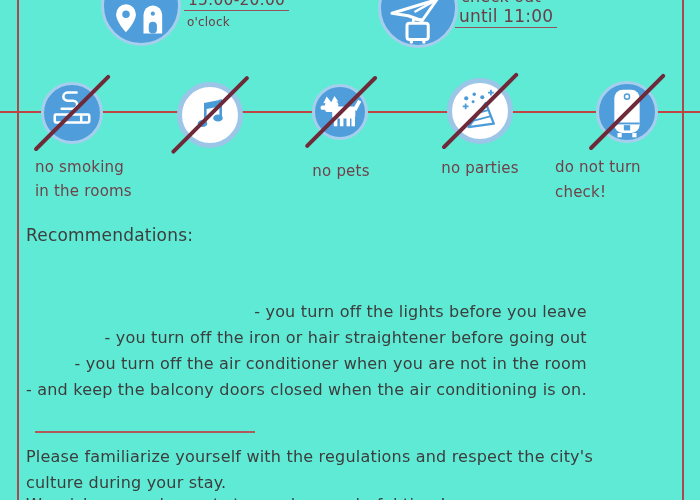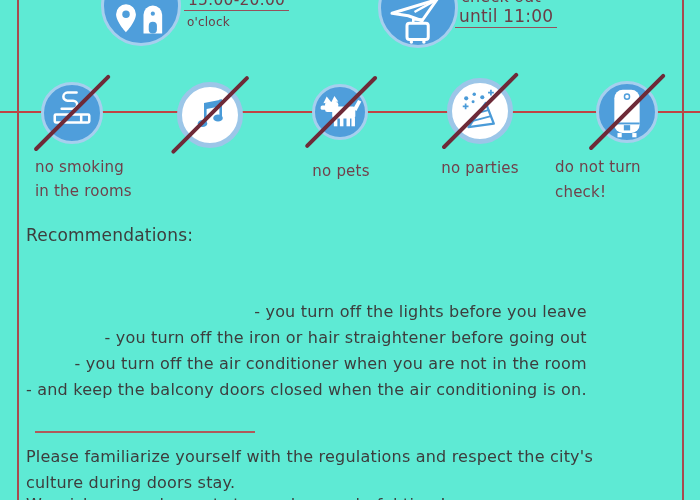--- a/index.html
+++ b/index.html
@@ -140,16 +140,16 @@
   <div class="body-text list" style="top:299px;">
     <div>- you turn off the lights before you leave</div>
     <div> - you turn off the iron or hair straightener before going out</div>
     <div>- you turn off the air conditioner when you are not in the room</div>
     <div>- and keep the balcony doors closed when the air conditioning is on.</div>
   </div>
 
   <div class="divider"></div>
 
   <div class="body-text" style="top:447px;">Please familiarize yourself with the regulations and respect the city's</div>
-  <div class="body-text" style="top:473px;">culture during doors stay.</div>
+  <div class="body-text" style="top:473px;">culture during your stay.</div>
   <div class="body-text" style="top:495px;">We wish you a pleasant stay and a wonderful time!</div>
 
 </div>
 
 </body></html>

